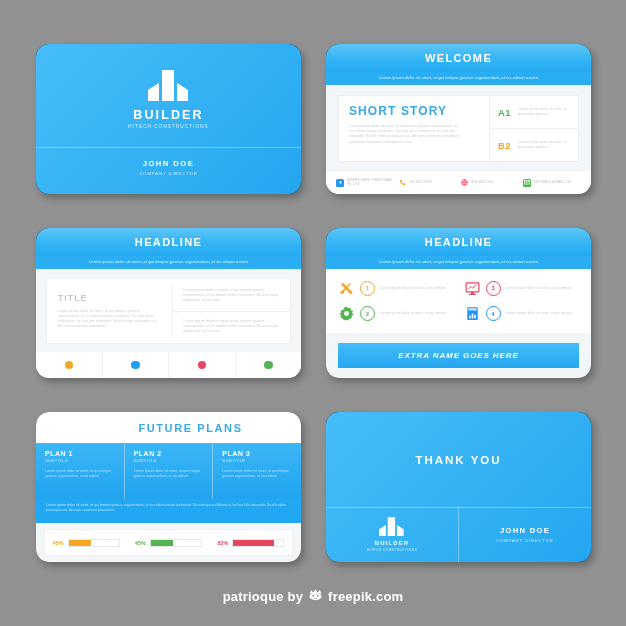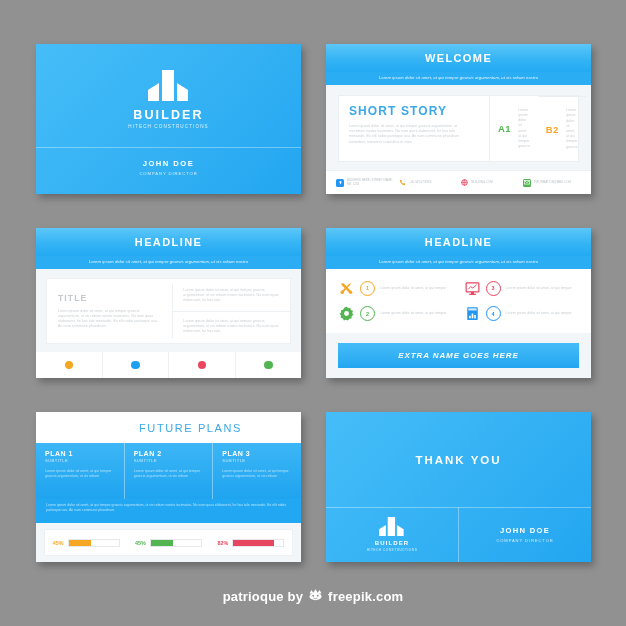--- a/index.html
+++ b/index.html
@@ -14,23 +14,24 @@
     overflow: hidden;
     position: relative;
   }
   .deck {
     position: absolute;
     left: 0; top: 0;
     width: 626px; height: 626px;
   }
   .slide {
     position: absolute;
-    background: #1d4ed8;
+    background: #000000;
     box-shadow: 3px 4px 7px rgba(0,0,0,0.28);
     overflow: hidden;
+    border-radius: 13px;
   }
   
   .blu-grad {
     background: linear-gradient(180deg, #5cc6f7 0%, #35b4f5 55%, #23a9f2 100%);
   }
   .hdr-title {
     color: #ffffff;
     font-weight: bold;
     letter-spacing: 1.4px;
     text-align: center;
@@ -115,21 +116,21 @@
     box-sizing: border-box;
   }
   #slide2 .left-panel {
     flex: 1 1 auto; padding: 8px 10px; box-sizing: border-box;
     border-right: 1px solid #eceff1;
   }
   #slide2 .ss-title {
     color: #3ba9e8; font-size: 12px; font-weight: bold; letter-spacing: 1.1px;
   }
   #slide2 .ss-body { margin-top: 6px; max-width: 112px; }
-  #slide2 .right-panel { width: 88px; display: flex; flex-direction: row; }
+  #slide2 .right-panel { width: 88px; display: flex; flex-direction: column; }
   #slide2 .kv {
     flex: 1; display: flex; align-items: center; gap: 7px; padding: 0 8px;
     box-sizing: border-box;
   }
   #slide2 .kv + .kv { border-top: 1px solid #eceff1; }
   #slide2 .kv .k { font-size: 9.5px; font-weight: bold; letter-spacing: .5px; }
   #slide2 .kv .v { font-size: 3.6px; line-height: 1.45; color: #c9ced2; }
   #slide2 .contactbar {
     position: absolute; left: 0; right: 0; bottom: 0; height: 24px;
     background: #ffffff; display: flex; align-items: center;
@@ -196,21 +197,21 @@
     color:#ffffff; font-weight:bold; font-style:italic;
     font-size: 8px; letter-spacing: .9px;
   }
 
   
   #slide5 { left: 36px; top: 412px; width: 265px; height: 150px; }
   #slide5 .head {
     height: 31px; background:#ffffff; display:flex;
     align-items:center; justify-content:center;
   }
-  #slide5 .head .t { color:#3ba9e8; font-size: 11px; font-weight:normal; letter-spacing:1.6px;margin-left:44px; }
+  #slide5 .head .t { color:#3ba9e8; font-size: 11px; font-weight:bold; letter-spacing:1.6px;margin-left:44px; }
   #slide5 .plans {
     height: 56px; display:flex;
     background: linear-gradient(180deg,#3cb6f6,#1fa4ef);
   }
   #slide5 .plan { flex:1; padding: 7px 9px; box-sizing:border-box; }
   #slide5 .plan + .plan { border-left: 1px solid rgba(255,255,255,0.4); }
   #slide5 .pt { color:#ffffff; font-size:7px; font-weight:bold; letter-spacing:.5px; }
   #slide5 .psub { color:rgba(255,255,255,0.72); font-size:4.2px; letter-spacing:.4px; margin-top:1px; }
   #slide5 .plan .lorem-lite { margin-top: 6px; }
   #slide5 .band {

